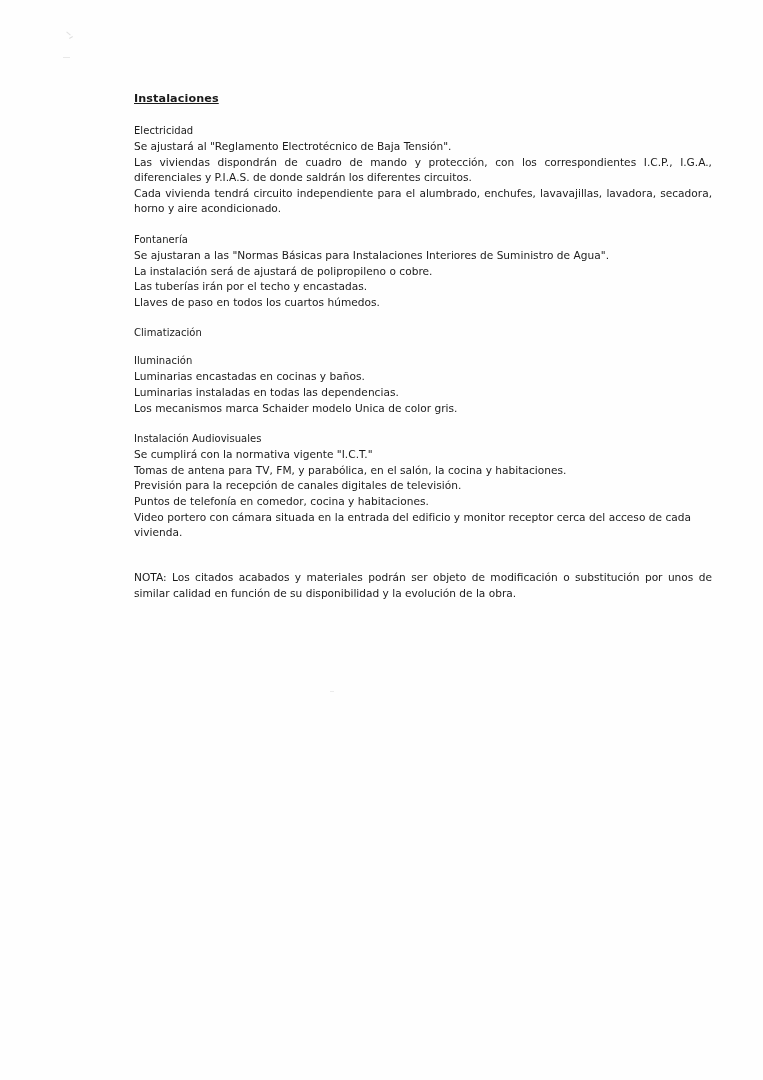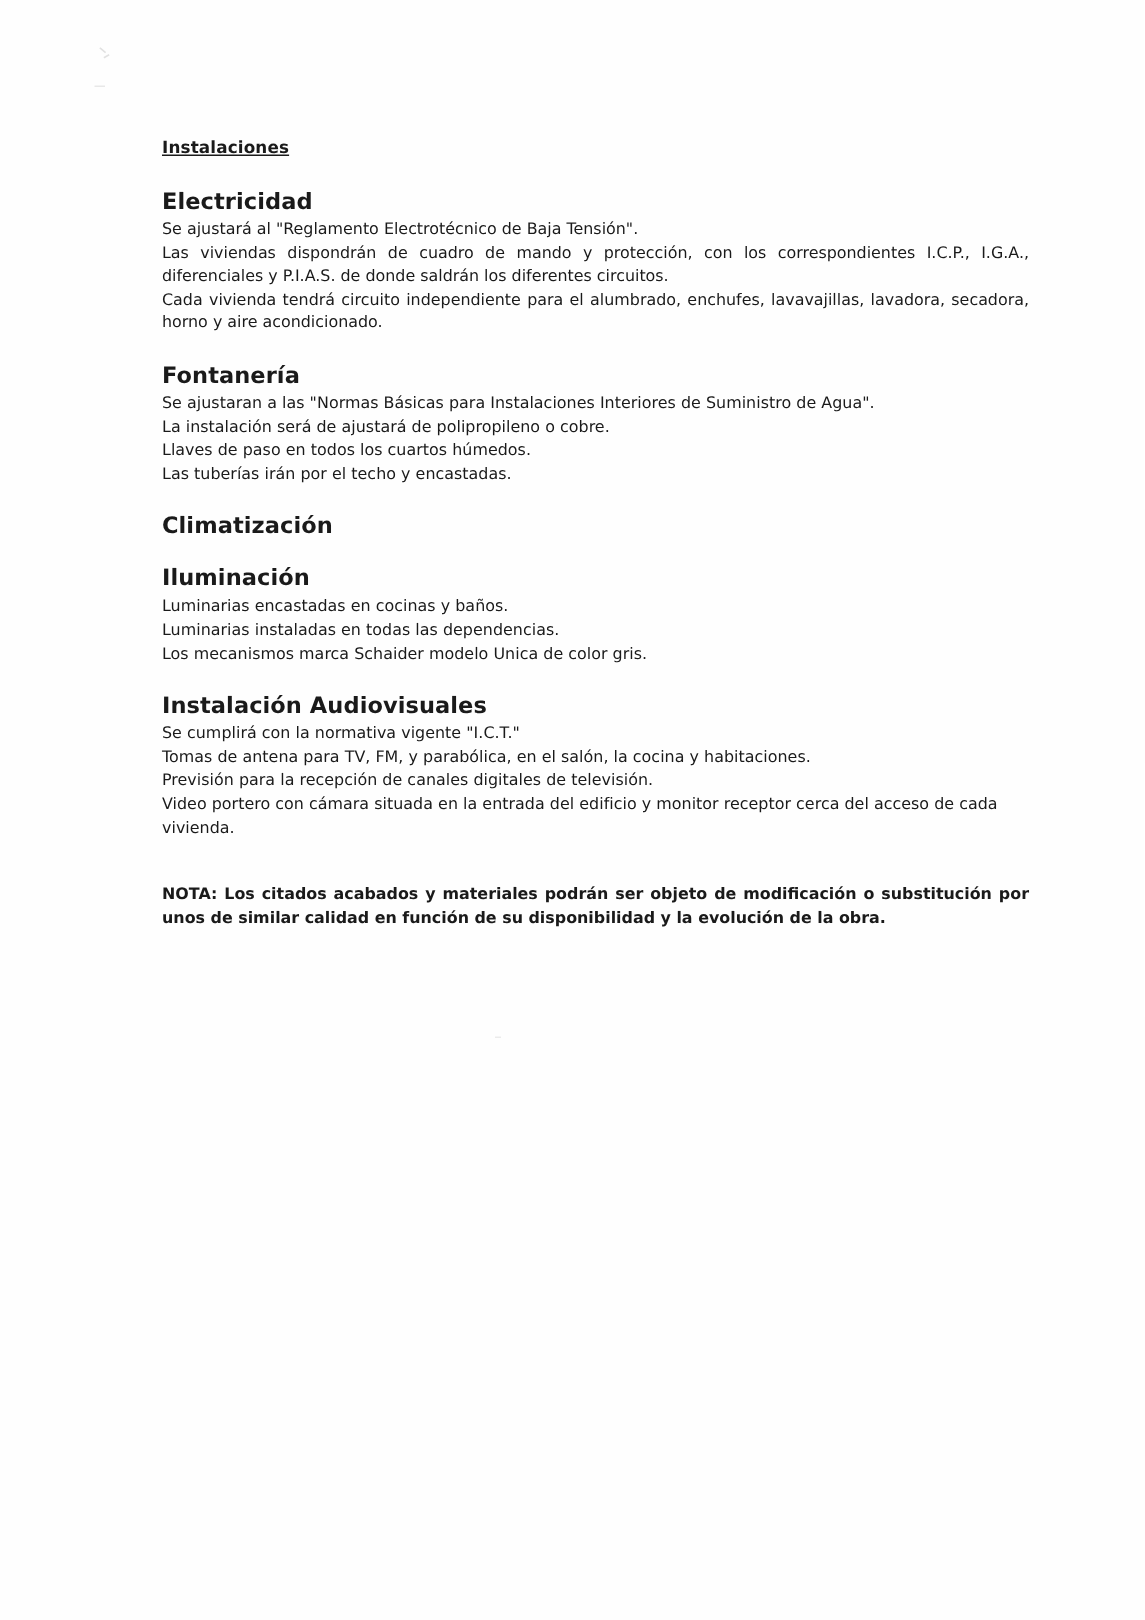--- a/index.html
+++ b/index.html
@@ -18,56 +18,55 @@
   .page {
     position: absolute;
     left: 0;
     top: 0;
     width: 763px;
     height: 1080px;
     background: #fefefe;
   }
   .content {
     position: absolute;
-    left: 108px;
+    left: 134px;
     top: 92px;
     width: 578px;
   }
   .doc-title {
     font-size: 11.2px;
     font-weight: 600;
     text-decoration: underline;
     letter-spacing: 0.1px;
     margin-bottom: 20px;
   }
   .section {
     margin-bottom: 17px;
   }
   .section-heading {
-    font-size: 15px;
-    font-weight: 700;
+    font-size: 10px;
+    font-weight: 400;
     margin-bottom: 3px;
     letter-spacing: 0.05px;
   }
   .line {
     font-size: 10.6px;
     line-height: 15.6px;
     letter-spacing: 0.02px;
   }
   .para {
     font-size: 10.6px;
     line-height: 15.6px;
     text-align: justify;
   }
   .note {
     margin-top: 28px;
     font-size: 10.6px;
     line-height: 16px;
     text-align: justify;
-    font-weight: bold;
   }
   
   .speck {
     position: absolute;
     background: #c9c9c9;
     opacity: 0.55;
   }
   .speck-a { left: 66px; top: 33px; width: 5px; height: 1px; transform: rotate(40deg); }
   .speck-b { left: 69px; top: 37px; width: 4px; height: 1px; transform: rotate(-30deg); }
   .speck-c { left: 63px; top: 57px; width: 7px; height: 1px; opacity: 0.4; }
@@ -91,39 +90,40 @@
       <div class="section-heading">Electricidad</div>
       <div class="para">Se ajustará al "Reglamento Electrotécnico de Baja Tensión".</div>
       <div class="para">Las viviendas dispondrán de cuadro de mando y protección, con los correspondientes I.C.P., I.G.A., diferenciales y P.I.A.S. de donde saldrán los diferentes circuitos.</div>
       <div class="para">Cada vivienda tendrá circuito independiente para el alumbrado, enchufes, lavavajillas, lavadora, secadora, horno y aire acondicionado.</div>
     </div>
 
     <div class="section">
       <div class="section-heading">Fontanería</div>
       <div class="line">Se ajustaran a las "Normas Básicas para Instalaciones Interiores de Suministro de Agua".</div>
       <div class="line">La instalación será de ajustará de polipropileno o cobre.</div>
+      <div class="line">Las tuberías irán por el techo y encastadas.</div>
       <div class="line">Llaves de paso en todos los cuartos húmedos.</div>
-      <div class="line">Las tuberías irán por el techo y encastadas.</div>
     </div>
 
     <div class="section">
       <div class="section-heading">Climatización</div>
     </div>
 
     <div class="section">
       <div class="section-heading">Iluminación</div>
       <div class="line">Luminarias encastadas en cocinas y baños.</div>
       <div class="line">Luminarias instaladas en todas las dependencias.</div>
       <div class="line">Los mecanismos marca Schaider modelo Unica de  color gris.</div>
     </div>
 
     <div class="section">
       <div class="section-heading">Instalación Audiovisuales</div>
       <div class="line">Se cumplirá con la normativa vigente "I.C.T."</div>
       <div class="line">Tomas de antena para TV, FM, y parabólica, en el salón, la cocina y habitaciones.</div>
       <div class="line">Previsión para la recepción de canales digitales de televisión.</div>
+      <div class="line">Puntos de telefonía en comedor, cocina y habitaciones.</div>
       <div class="line">Video portero con cámara situada en la entrada del edificio y monitor receptor cerca del acceso de cada vivienda.</div>
     </div>
 
     <div class="note">NOTA: Los citados acabados y materiales podrán ser objeto de modificación o substitución por unos de similar calidad en función de su disponibilidad y la evolución de la obra.</div>
 
   </div>
 </div>
 
 </body></html>

